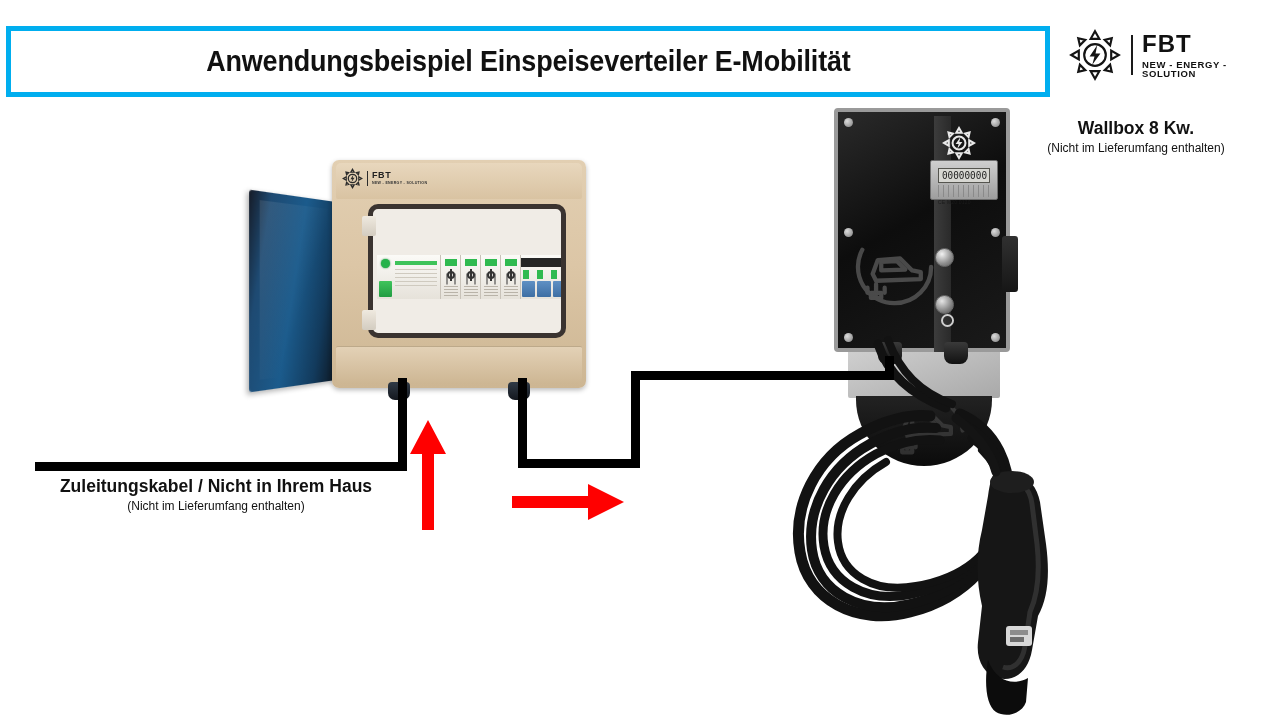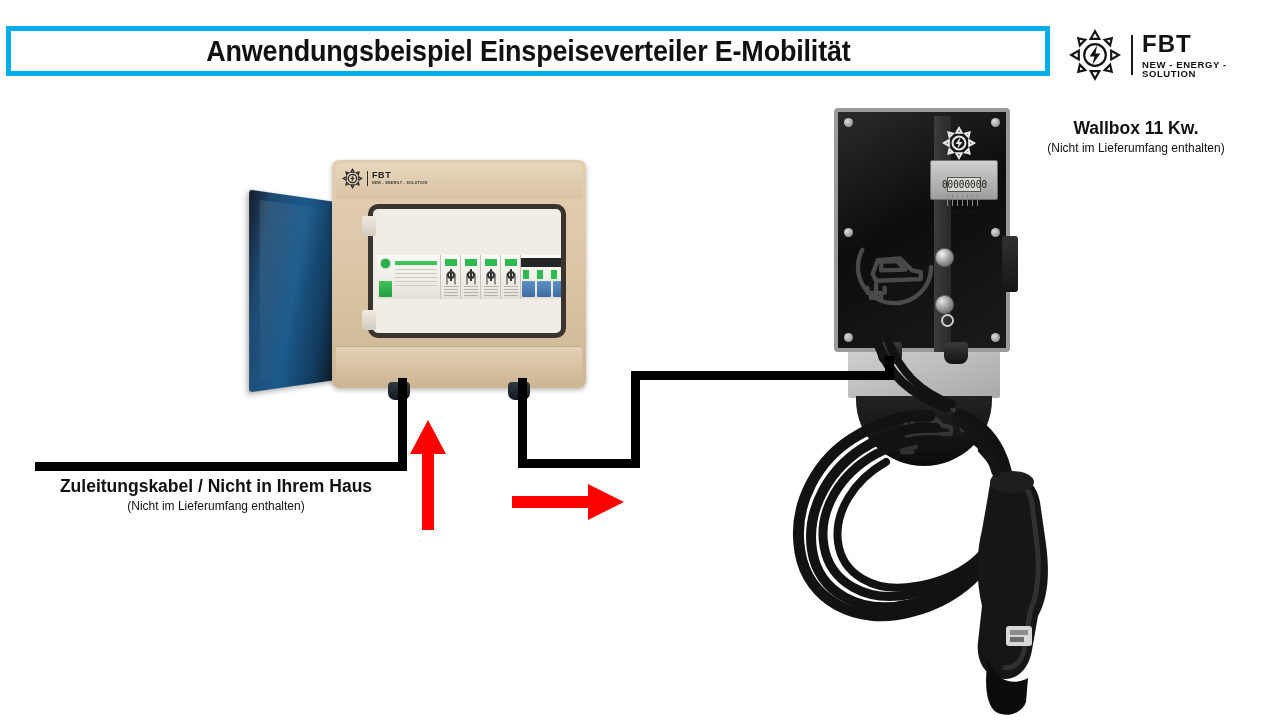--- a/index.html
+++ b/index.html
@@ -8,21 +8,21 @@
     width:1280px; height:720px;
     background:#ffffff;
     font-family:"Liberation Sans", sans-serif;
     overflow:hidden;
     position:relative;
   }
   #stage { position:absolute; inset:0; }
 
   
   .title-box{
-    position:absolute; left:6px; top:26px; width:1044px; height:50px;
+    position:absolute; left:6px; top:26px; width:1044px; height:71px;
     background:#ffffff; border:5px solid #00AEEF;
     display:flex; align-items:center; justify-content:center;
   }
   .title-text{
     font-size:29px; font-weight:bold; color:#111;
     letter-spacing:-0.2px; white-space:nowrap;
     transform:scaleX(0.93); transform-origin:center;
   }
 
   
@@ -122,21 +122,21 @@
     border:4px solid #9a9a9a; border-radius:4px;
   }
   .wb-screw{ position:absolute; width:9px; height:9px; border-radius:50%;
     background:radial-gradient(circle at 35% 35%,#dcdcdc,#7c7c7c); }
   .wb-strip{ position:absolute; left:96px; top:4px; width:17px; height:236px;
              background:linear-gradient(90deg,#3c3c3c,#2a2a2a); }
   .wb-sun{ position:absolute; left:104px; top:14px; width:34px; height:34px; }
   .wb-meter{
     position:absolute; left:92px; top:48px; width:68px; height:40px;
     background:linear-gradient(180deg,#cfcfcf,#9e9e9e); border-radius:2px;
-    border:1px solid #6e6e6e; padding:16px;
+    border:1px solid #6e6e6e; padding:7px;
   }
   .wb-meter-lcd{ height:15px; background:#d7d7d2; border:1px solid #55554f;
     display:flex; align-items:center; justify-content:center; }
   .wb-meter-digits{ font-family:"DejaVu Sans Mono", monospace; font-size:11px; color:#1a1a1a;
     letter-spacing:0px; transform:scaleX(0.85); }
   .wb-meter-sub{ margin-top:2px; height:12px;
     background:repeating-linear-gradient(90deg,#8a8a8a 0 1px,transparent 1px 5px); }
   .wb-meter-ce{ font-size:5px; color:#1b1b1b; margin-top:2px; letter-spacing:.2px; white-space:nowrap; }
   .wb-evicon{ position:absolute; left:14px; top:112px; width:86px; height:86px; opacity:.62; }
   .wb-knob{ position:absolute; left:97px; top:136px; width:19px; height:19px; border-radius:50%;
@@ -432,17 +432,17 @@
       <polygon points="112,20 76,38 76,26 0,26 0,14 76,14 76,2" fill="#FF0000"></polygon>
     </svg>
   </div>
 
   <div class="cap cap-left">
     <div class="cap-main">Zuleitungskabel  / Nicht in Ihrem Haus</div>
     <div class="cap-sub">(Nicht im Lieferumfang enthalten)</div>
   </div>
 
   <div class="cap cap-right">
-    <div class="cap-main">Wallbox  11 Kw.</div>
+    <div class="cap-main">Wallbox  8 Kw.</div>
     <div class="cap-sub">(Nicht im Lieferumfang enthalten)</div>
   </div>
 
 </div>
 
 </body></html>

